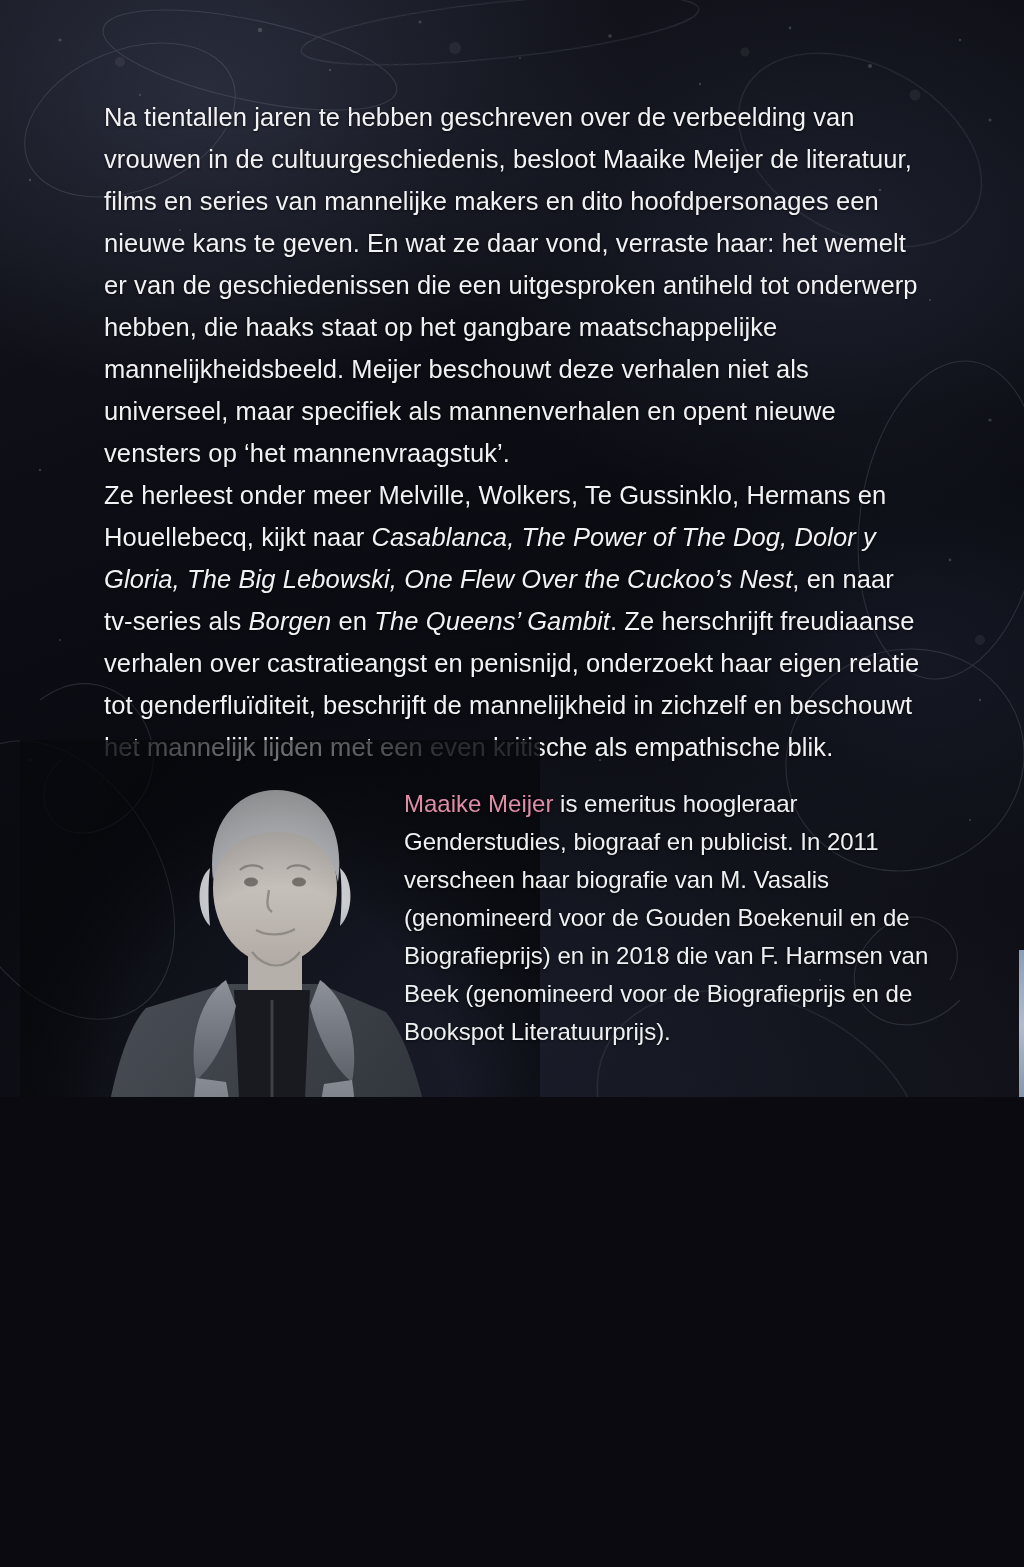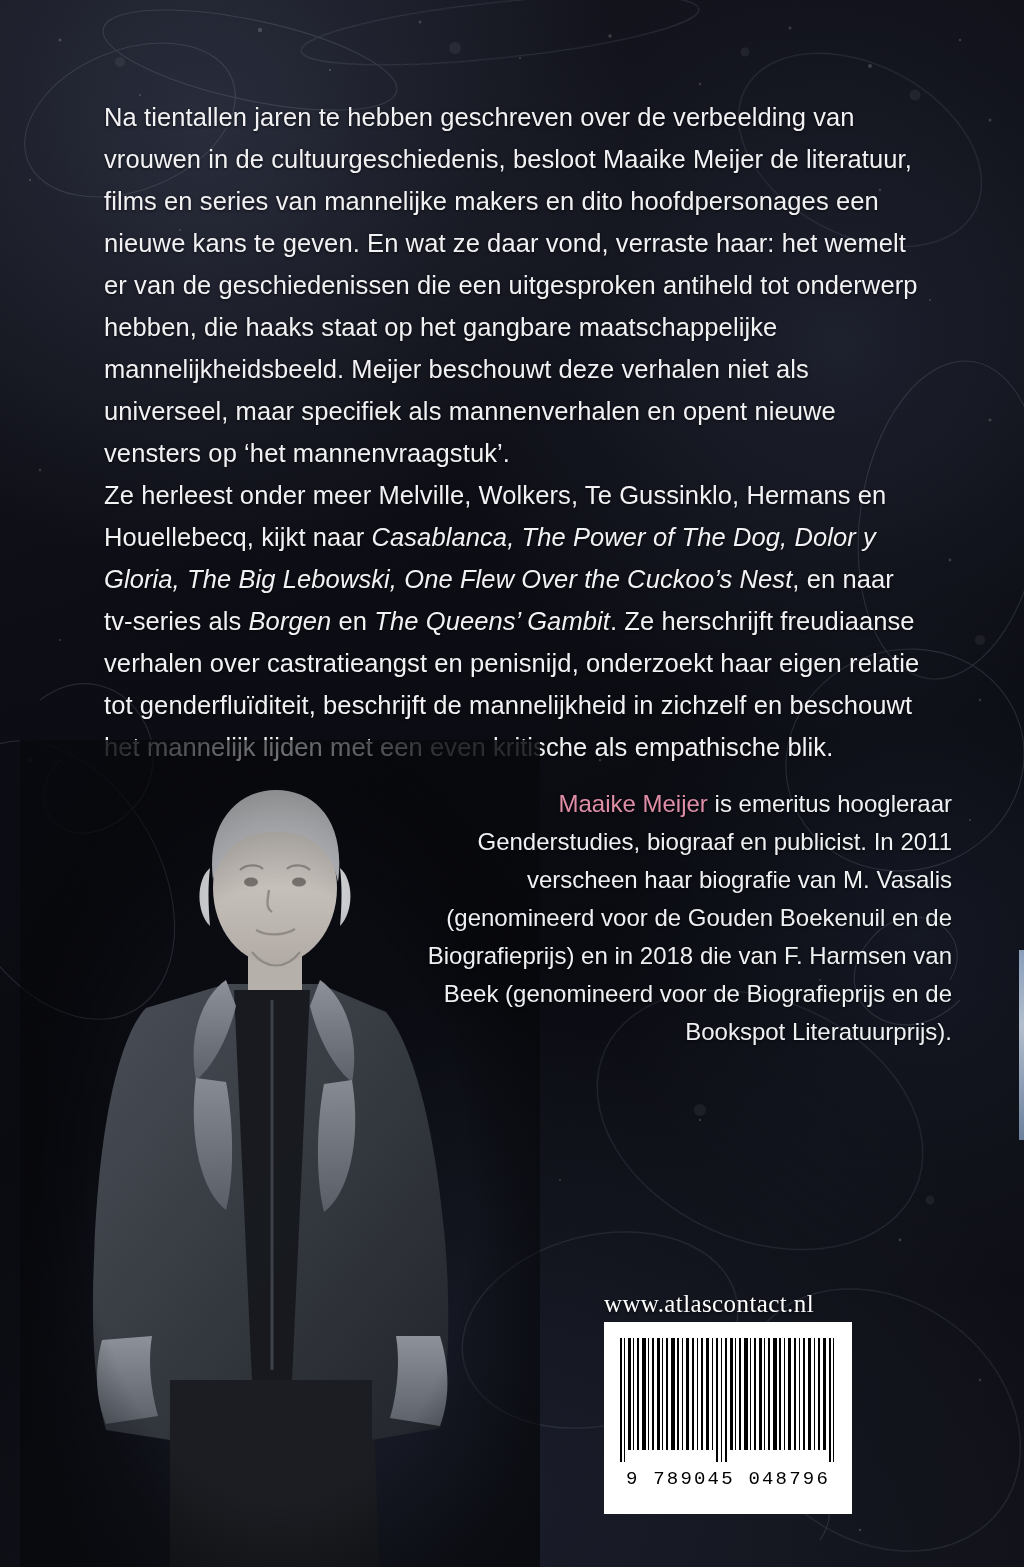--- a/index.html
+++ b/index.html
@@ -10,21 +10,21 @@
   body {
     width: 1024px;
     height: 1567px;
     overflow: hidden;
     font-family: "Liberation Sans", sans-serif;
   }
 
   .cover {
     position: relative;
     width: 1024px;
-    height: 1567px;
+    height: 1097px;
     overflow: hidden;
     background:
       radial-gradient(ellipse 60% 40% at 20% 8%, rgba(60,66,86,0.55), rgba(0,0,0,0) 70%),
       radial-gradient(ellipse 55% 35% at 82% 22%, rgba(48,54,74,0.45), rgba(0,0,0,0) 72%),
       radial-gradient(ellipse 70% 45% at 50% 95%, rgba(36,42,60,0.5), rgba(0,0,0,0) 75%),
       radial-gradient(ellipse 40% 30% at 90% 60%, rgba(30,36,52,0.5), rgba(0,0,0,0) 75%),
       linear-gradient(160deg, #14151e 0%, #0d0e15 35%, #0a0b11 60%, #111219 100%);
   }
 
   
@@ -78,21 +78,20 @@
   }
 
   .bio {
     position: absolute;
     left: 404px;
     top: 785px;
     width: 548px;
     color: #eef0f2;
     font-size: 24px;
     line-height: 38px;
-    text-align: right;
     text-shadow: 0 1px 3px rgba(0,0,0,0.7);
   }
   .bio .name {
     color: #e08ea6;
     font-weight: 400;
   }
 
   .website {
     position: absolute;
     right: 210px;

